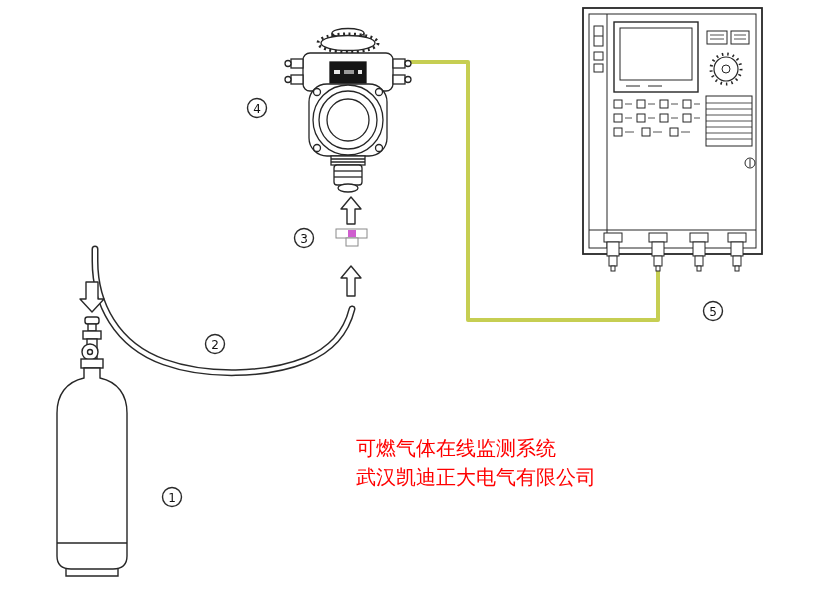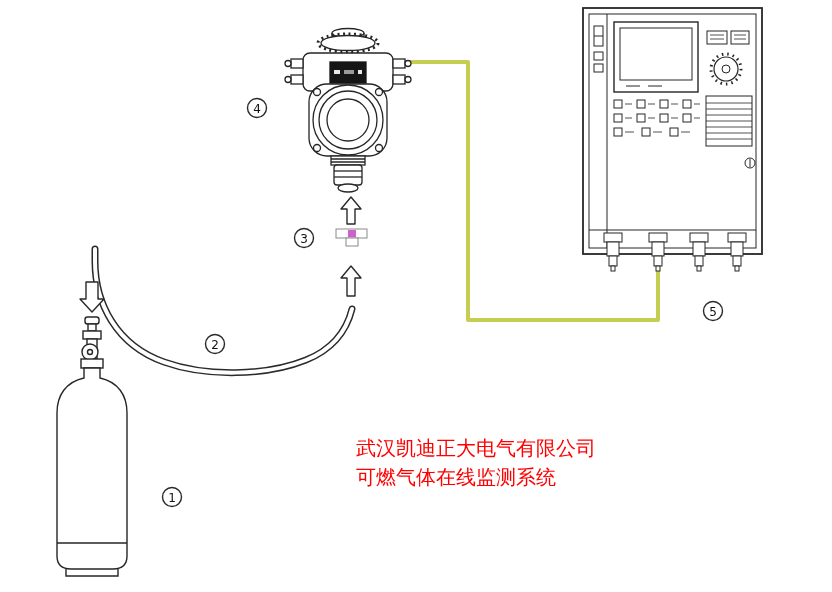--- a/index.html
+++ b/index.html
@@ -211,17 +211,17 @@
       <circle cx="257" cy="108" r="9.5" fill="#ffffff" stroke="#2a2a2a" stroke-width="1.4"></circle>
       <text x="257" y="112.5" text-anchor="middle" font-size="12" fill="#111111">4</text>
     </g>
     <g>
       <circle cx="713" cy="311" r="9.5" fill="#ffffff" stroke="#2a2a2a" stroke-width="1.4"></circle>
       <text x="713" y="315.5" text-anchor="middle" font-size="12" fill="#111111">5</text>
     </g>
   </svg>
 
   <div class="caption-block">
+    <div>可燃气体在线监测系统</div>
     <div>武汉凯迪正大电气有限公司</div>
-    <div>可燃气体在线监测系统</div>
   </div>
 
 </div>
 
 </body></html>

